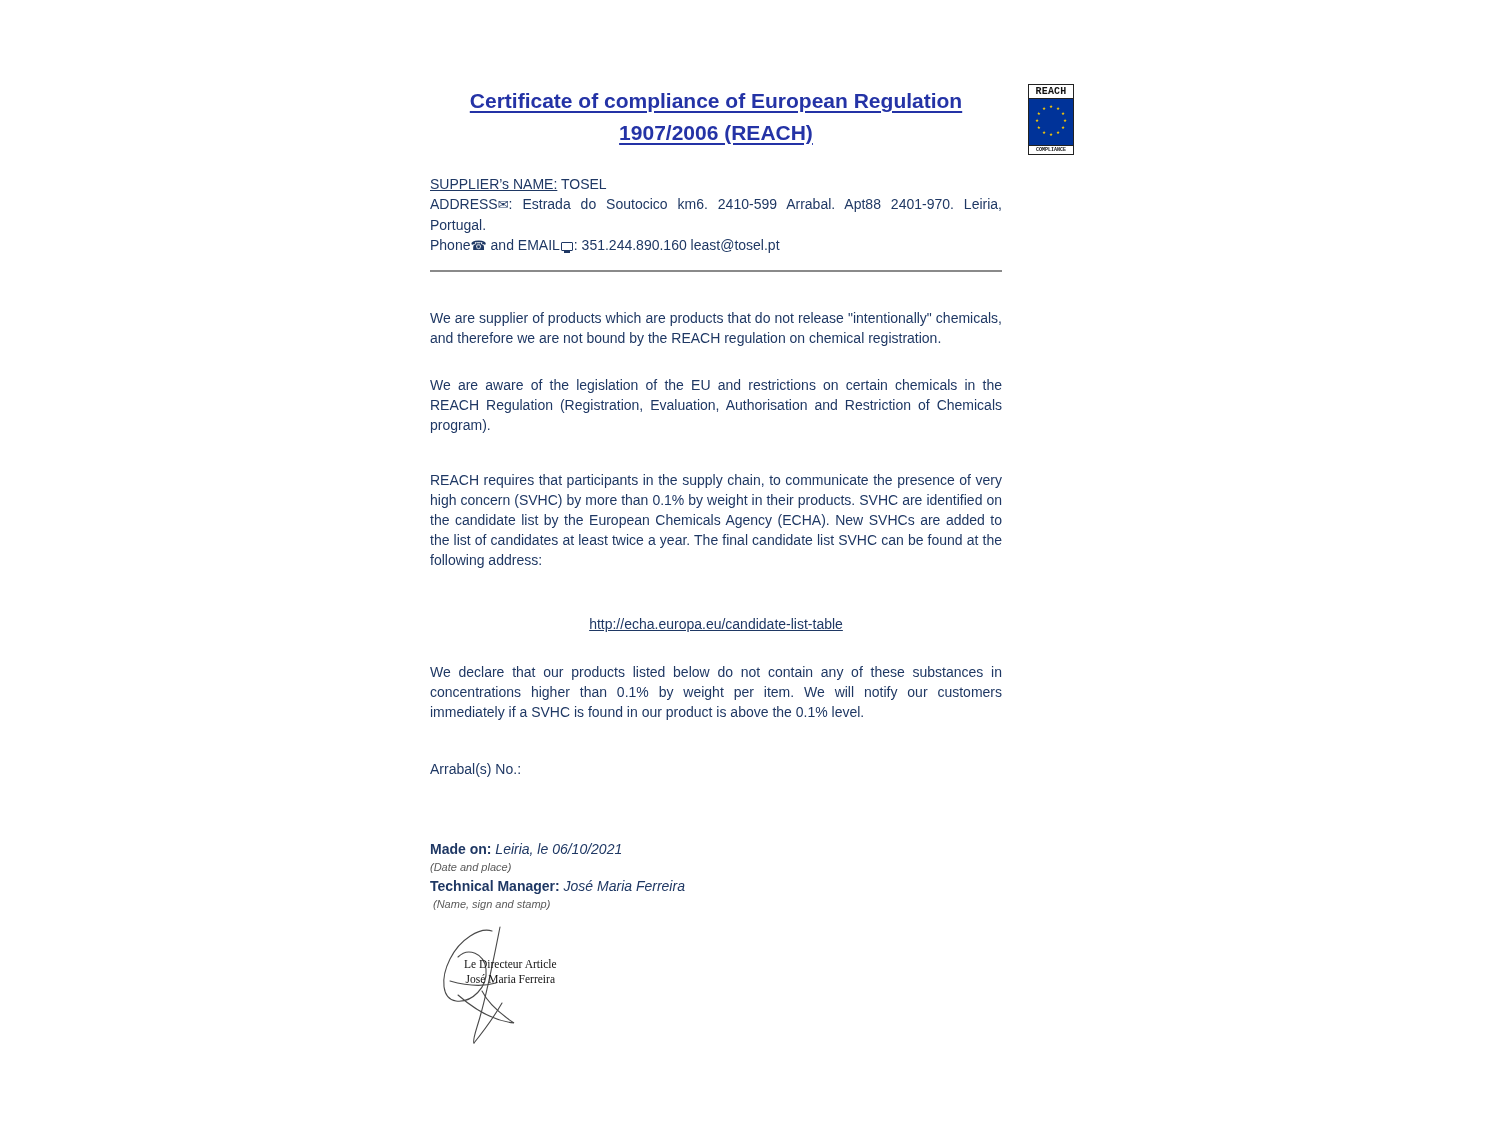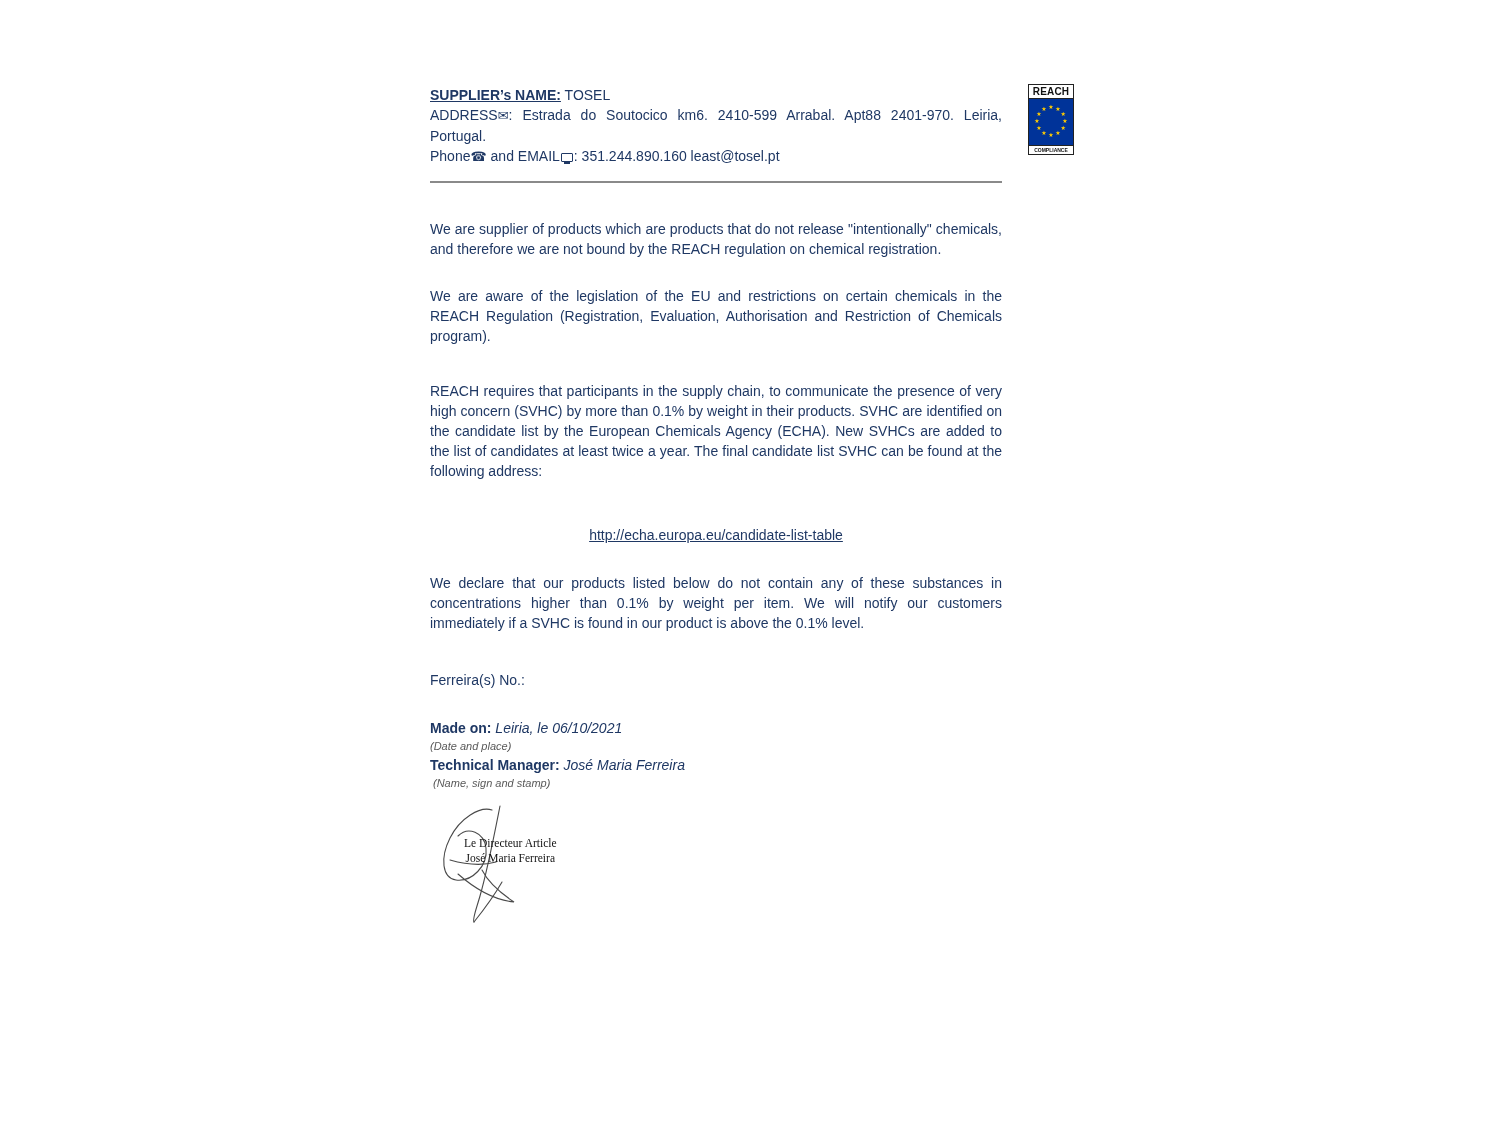--- a/index.html
+++ b/index.html
@@ -13,21 +13,21 @@
     color:#1f3864; font-size:14px; line-height:1.43;
   }
 
   .doc-title {
     color:#2433a6; font-size:21px; font-weight:bold; text-align:center;
     line-height:1.5; margin-bottom:26px;
   }
   .doc-title .tl { text-decoration:underline; text-underline-offset:3px; }
 
   .supplier { text-align:justify; }
-  .supplier .lbl-underline { font-weight:bold; text-decoration:underline; }
+  .supplier .lbl-underline { font-weight:normal; text-decoration:underline; }
   .glyph { font-size:13px; }
 
   .email-icon {
     display:inline-block; width:12px; height:9px; border:1.3px solid #1f3864;
     border-radius:1px; position:relative; top:1px; margin:0 1px;
   }
   .email-icon:after {
     content:""; position:absolute; left:2px; right:2px; bottom:-3px;
     height:1.5px; background:#1f3864;
   }
@@ -38,38 +38,38 @@
   .p1 { margin-top:27px; }
   .p2 { margin-top:36px; }
   .p3 { margin-top:35px; }
   .p4 { margin-top:28px; }
 
   .link-line { text-align:center; margin-top:44px; }
   .link-line a { color:#1f3864; }
 
   .article { margin-top:37px; }
 
-  .made-on { margin-top:28px; }
+  .made-on { margin-top:60px; }
   .made-on .lbl, .manager .lbl { font-weight:bold; }
   .made-on .val, .manager .val { font-style:italic; }
   .small-note { font-size:11px; font-style:italic; color:#595959; margin-top:1px; }
   .manager { margin-top:0; }
   .manager .small-note { margin-left:3px; }
 
   .signature { position:relative; margin-top:12px; height:130px; }
   .signature svg { position:absolute; left:0; top:0; }
   .sig-text {
     position:absolute; left:34px; top:32px; font-family:"Liberation Serif", serif;
     font-size:11.5px; color:#111; line-height:1.3; text-align:center;
   }
 
   
   .reach-logo {
     position:absolute; left:1028px; top:84px; width:46px;
-    font-family:Liberation Sans, sans-serif;
+    font-family:Liberation Mono, monospace;
   }
   .reach-logo .logo-top {
     border:1.5px solid #222; background:#fff; color:#111; font-weight:bold;
     font-size:10px; text-align:center; padding:1px 0; letter-spacing:0.2px;
   }
   .reach-logo .flag {
     position:relative; width:46px; height:46px; background:#003399;
     border-left:1.5px solid #222; border-right:1.5px solid #222;
   }
   .reach-logo .flag .star {
@@ -100,20 +100,24 @@
         <span class="star" style="left: 9.87564px; top: 29px;">★</span>
         <span class="star" style="left: 8px; top: 22px;">★</span>
         <span class="star" style="left: 9.87564px; top: 15px;">★</span>
         <span class="star" style="left: 15px; top: 9.87564px;">★</span>
       </div>
     <div class="logo-bottom">COMPLIANCE</div>
   </div>
 
   <div class="content">
 
+    <h1 class="doc-title">
+      <span class="tl">Certificate of compliance of European Regulation</span><br>
+      <span class="tl">1907/2006 (REACH)</span>
+    </h1>
 
     <div class="supplier">
       <p><span class="lbl-underline">SUPPLIER’s NAME:</span><span> TOSEL</span></p>
       <p><span>ADDRESS</span><span class="glyph">✉</span><span>: Estrada do Soutocico km6. 2410-599 Arrabal. Apt88 2401-970. Leiria, Portugal.</span></p>
       <p><span>Phone</span><span class="glyph">☎</span><span> and EMAIL</span><span class="email-icon"></span><span>: 351.244.890.160 least@tosel.pt</span></p>
     </div>
 
     <hr class="divider">
 
     <p class="para p2">We are supplier of products which are products that do not release "intentionally" chemicals, and therefore we are not bound by the REACH regulation on chemical registration.</p>
@@ -121,21 +125,21 @@
     <p class="para p1">We are aware of the legislation of the EU and restrictions on certain chemicals in the REACH Regulation (Registration, Evaluation, Authorisation and Restriction of Chemicals program).</p>
 
     <p class="para p3">REACH requires that participants in the supply chain, to communicate the presence of very high concern (SVHC) by more than 0.1% by weight in their products. SVHC are identified on the candidate list by the European Chemicals Agency (ECHA). New SVHCs are added to the list of candidates at least twice a year. The final candidate list SVHC can be found at the following address:</p>
 
     <p class="link-line">
       <a href="#">http://echa.europa.eu/candidate-list-table</a>
     </p>
 
     <p class="para p4">We declare that our products listed below do not contain any of these substances in concentrations higher than 0.1% by weight per item. We will notify our customers immediately if a SVHC is found in our product is above the 0.1% level.</p>
 
-    <p class="article">Ferreira(s) No.:</p>
+    <p class="article">Arrabal(s) No.:</p>
 
     <div class="made-on">
       <p><span class="lbl">Made on:</span><span class="val"> Leiria, le 06/10/2021</span></p>
       <p class="small-note">(Date and place)</p>
     </div>
 
     <div class="manager">
       <p><span class="lbl">Technical Manager:</span><span class="val"> José Maria Ferreira</span></p>
       <p class="small-note">(Name, sign and stamp)</p>
     </div>

